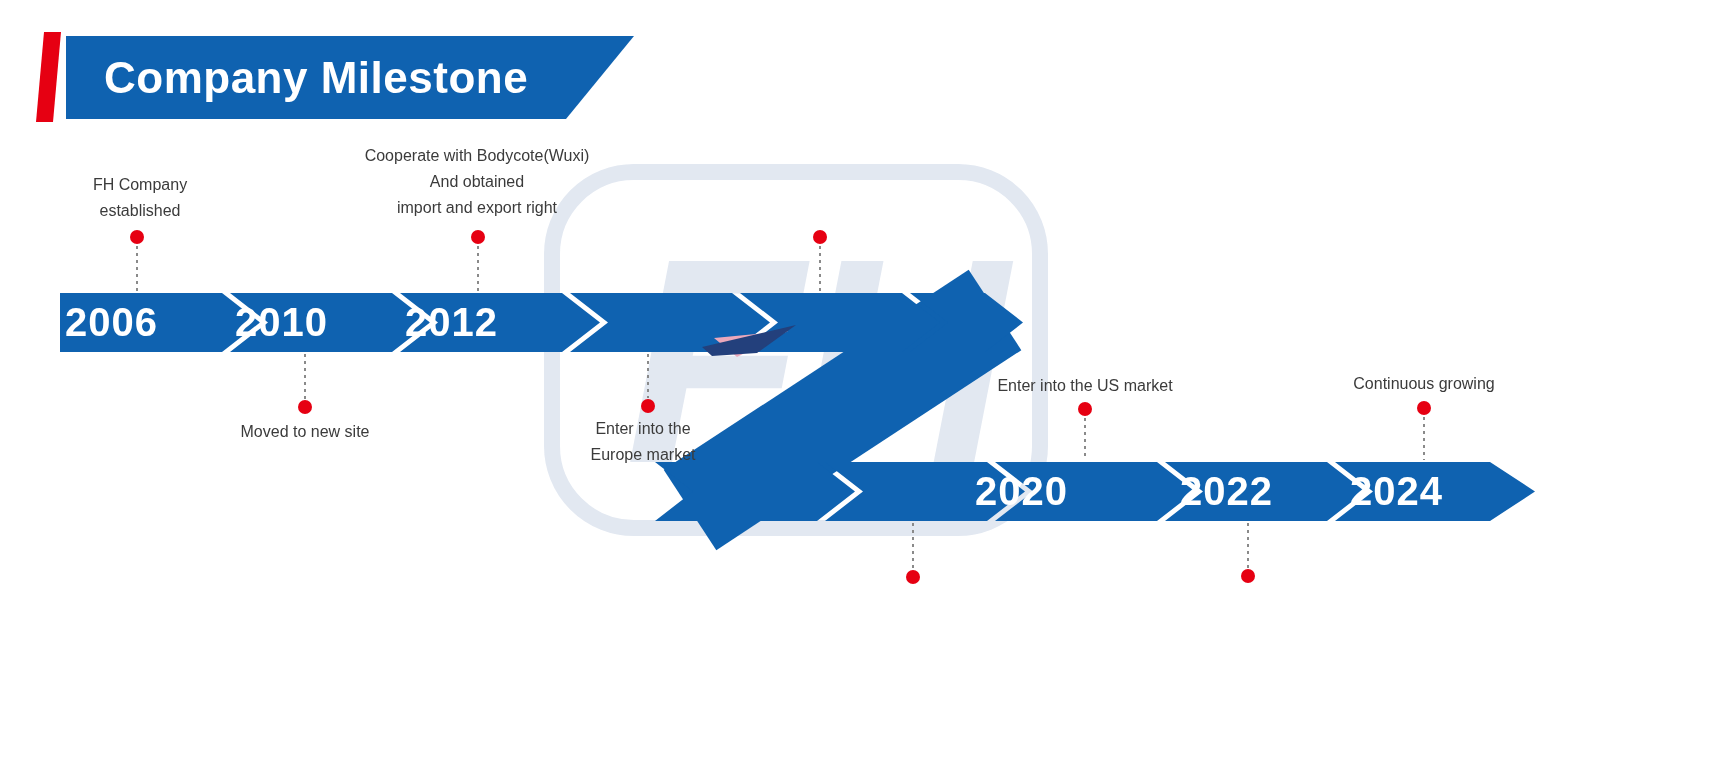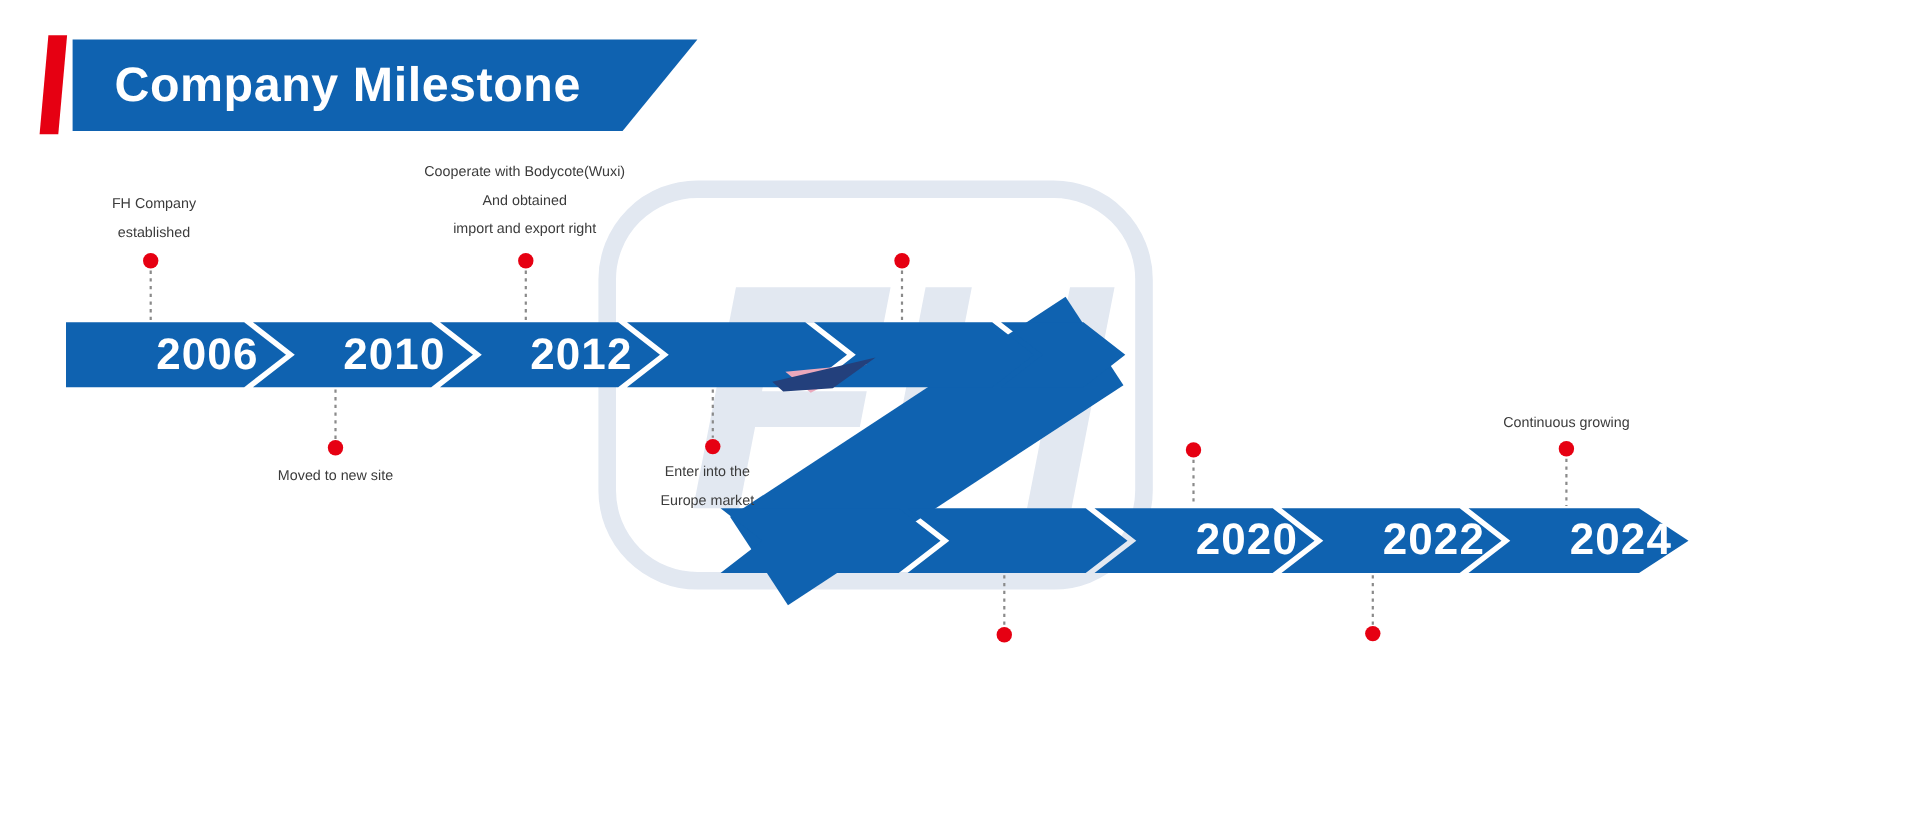--- a/index.html
+++ b/index.html
@@ -7,29 +7,29 @@
     width:1733px;height:762px;position:relative;background:#ffffff;overflow:hidden;
     font-family:"Liberation Sans",sans-serif;
   }
   svg.scene{position:absolute;left:0;top:0;z-index:1;}
   .txt-layer{position:absolute;left:0;top:0;width:1733px;height:626px;z-index:2;pointer-events:none;padding-left:36px;}
   .page-title{
     position:absolute;left:104px;top:36px;height:83px;line-height:83px;
     color:#ffffff;font-size:44px;font-weight:bold;letter-spacing:0.5px;
   }
   .year{
-    position:absolute;width:170px;height:59px;line-height:59px;text-align:right;
+    position:absolute;width:170px;height:59px;line-height:59px;text-align:left;
     color:#ffffff;font-size:40px;font-weight:bold;letter-spacing:1px;
     transform:translateX(-50%);
   }
   .year.row1{top:293px;}
   .year.row2{top:462px;}
   .mlabel{
     position:absolute;transform:translateX(-50%);text-align:center;
-    white-space:pre-line;font-size:13px;line-height:26px;color:#3b3b3b;
+    white-space:pre-line;font-size:16px;line-height:26px;color:#3b3b3b;
   }
 </style>
 </head>
 <body>
 
 <svg class="scene" width="1733" height="762" viewBox="0 0 1733 762">
 
   <g opacity="0.85">
     <rect x="552" y="172" width="488" height="356" rx="82" fill="none" stroke="#dde4ef" stroke-width="16"></rect>
     <text x="625" y="462" font-size="292" font-weight="bold" font-style="italic" font-family="Liberation Sans, sans-serif" fill="#dde4ef" letter-spacing="-6">FH</text>
@@ -79,26 +79,27 @@
   <circle cx="1248" cy="576" r="7" fill="#e60012"></circle>
 </svg>
 
 <div class="txt-layer">
   <div class="page-title">Company Milestone</div>
 
   <div class="year row1" style="left:150px">2006</div>
   <div class="year row1" style="left:320px">2010</div>
   <div class="year row1" style="left:490px">2012</div>
 
-  <div class="year row2" style="left:1095px">2020</div>
+  <div class="year row2" style="left:1060px">2020</div>
   <div class="year row2" style="left:1265px">2022</div>
   <div class="year row2" style="left:1435px">2024</div>
 
   <div class="mlabel" style="left:140px;top:172px">FH Company
 established</div>
   <div class="mlabel" style="left:305px;top:419px">Moved to new site</div>
   <div class="mlabel" style="left:477px;top:143px">Cooperate with Bodycote(Wuxi)
 And obtained
 import and export right</div>
   <div class="mlabel" style="left:643px;top:416px">Enter into the
 Europe market</div>
+  <div class="mlabel" style="left:1085px;top:373px">Enter into the US market</div>
   <div class="mlabel" style="left:1424px;top:371px">Continuous growing</div>
 </div>
 
 </body></html>

